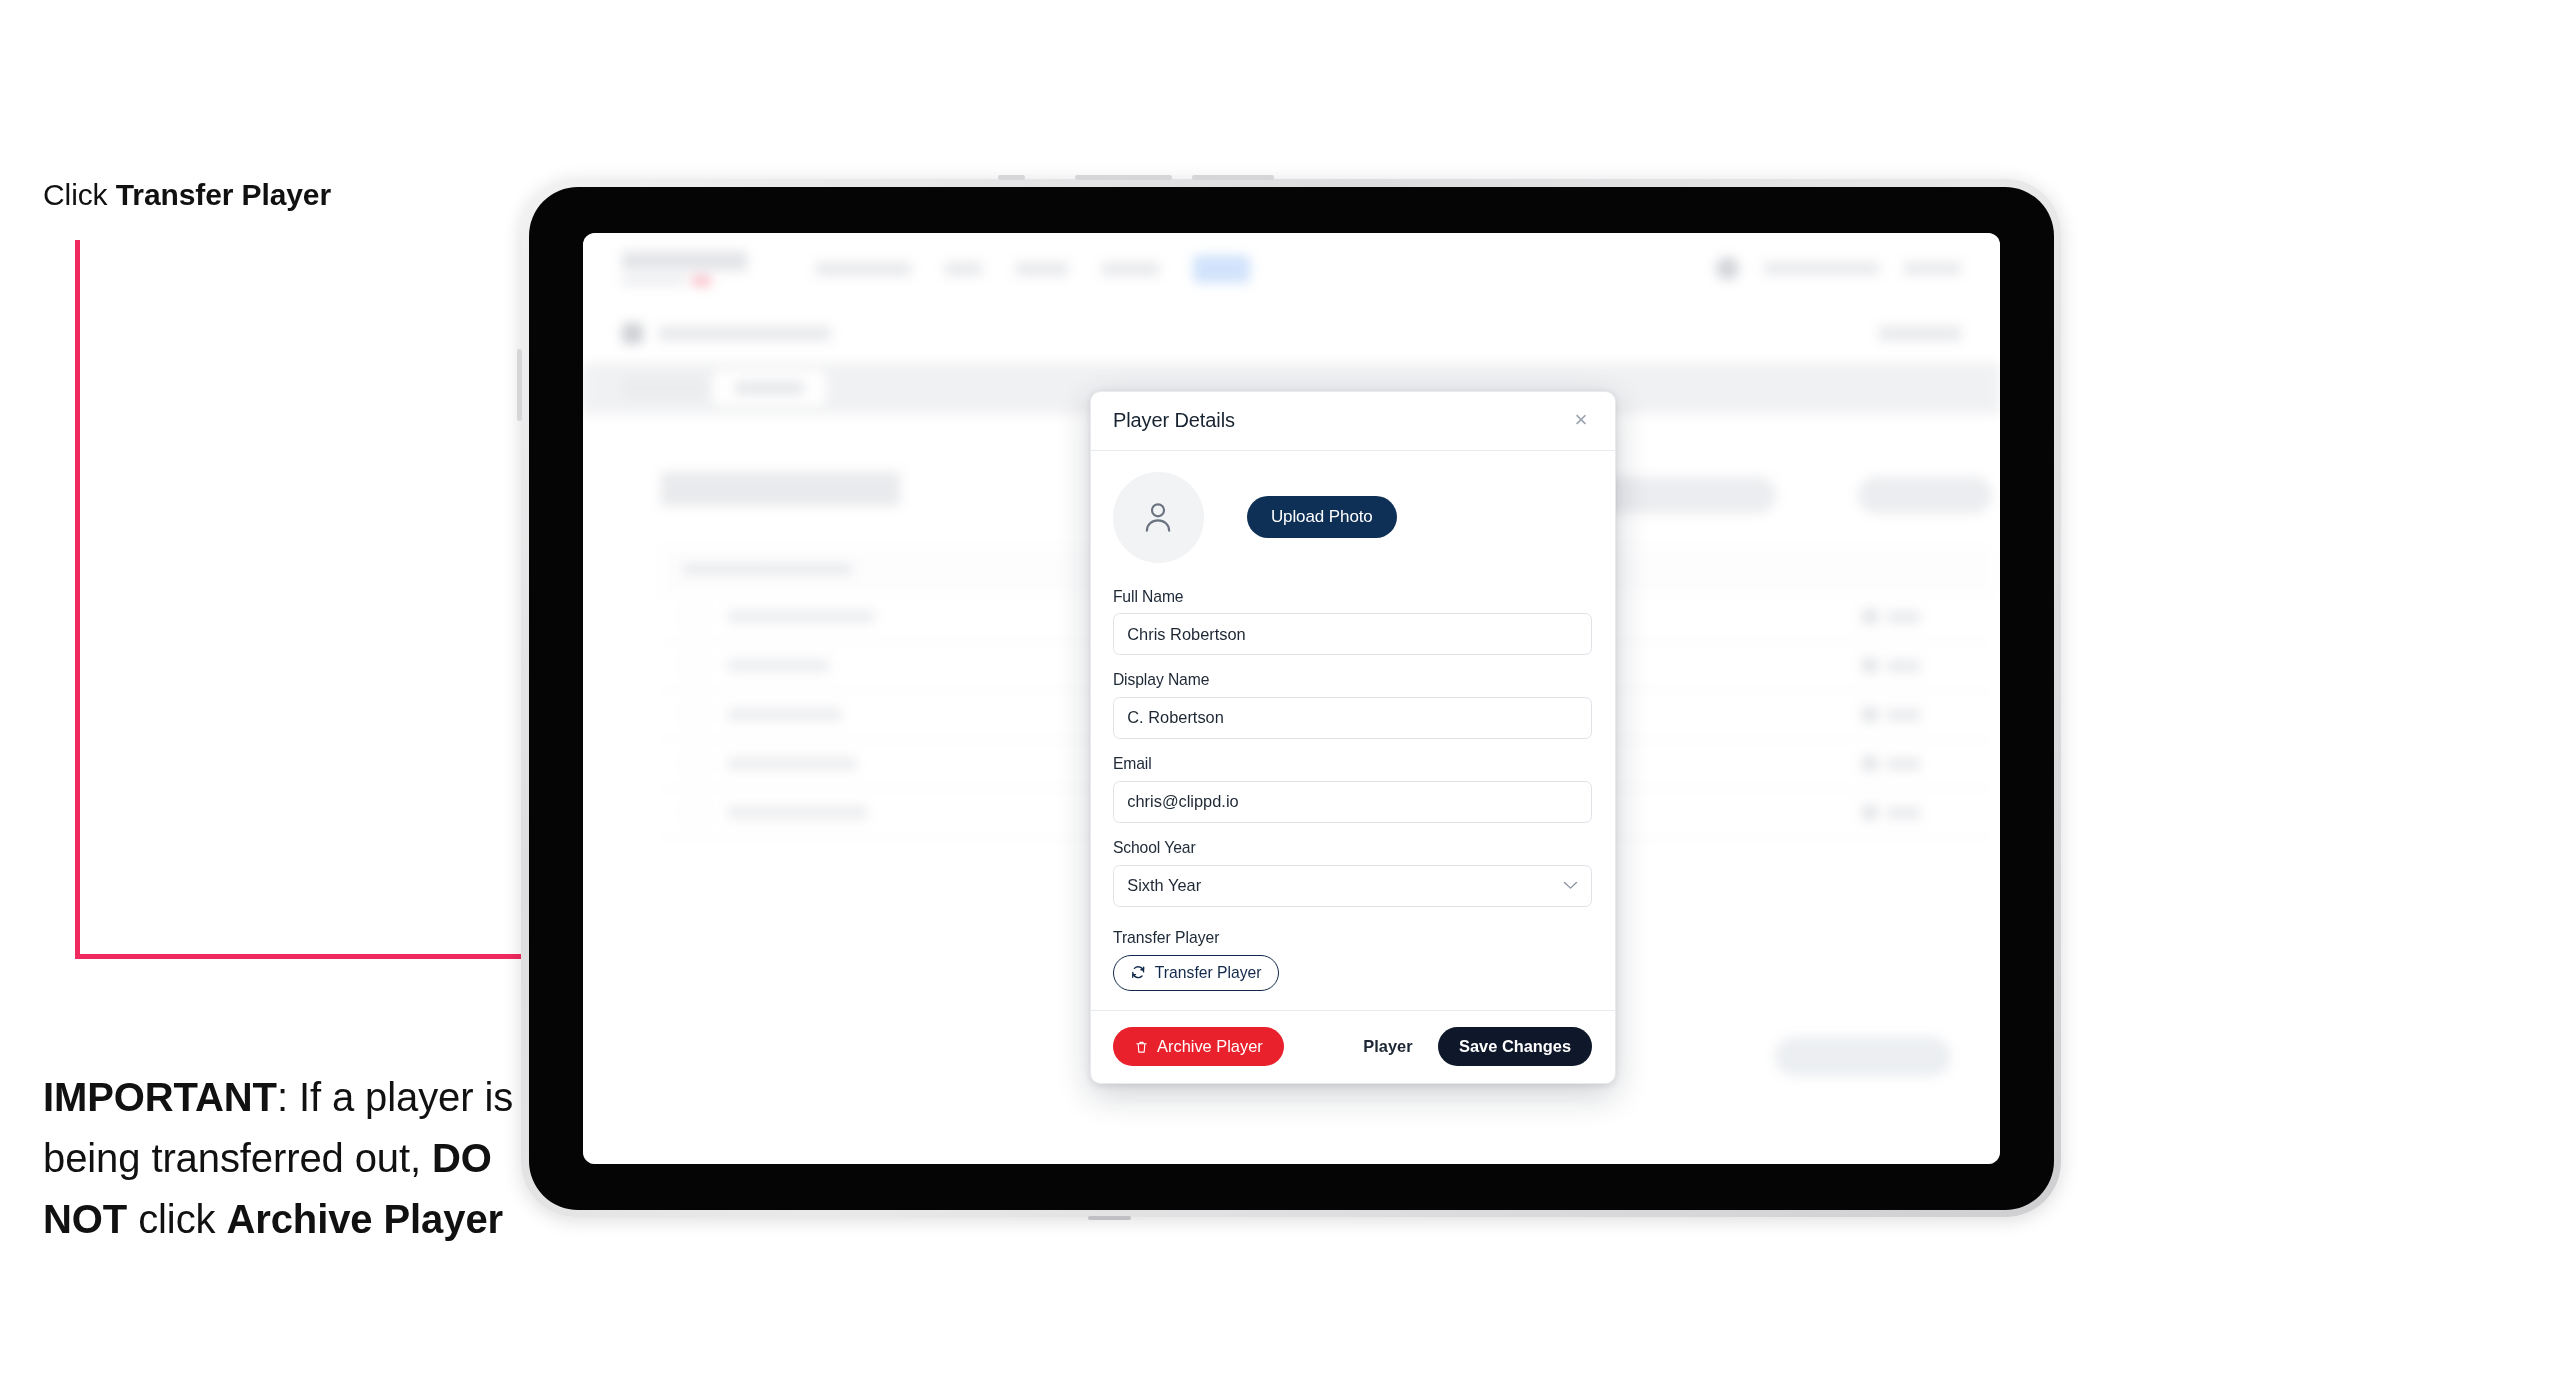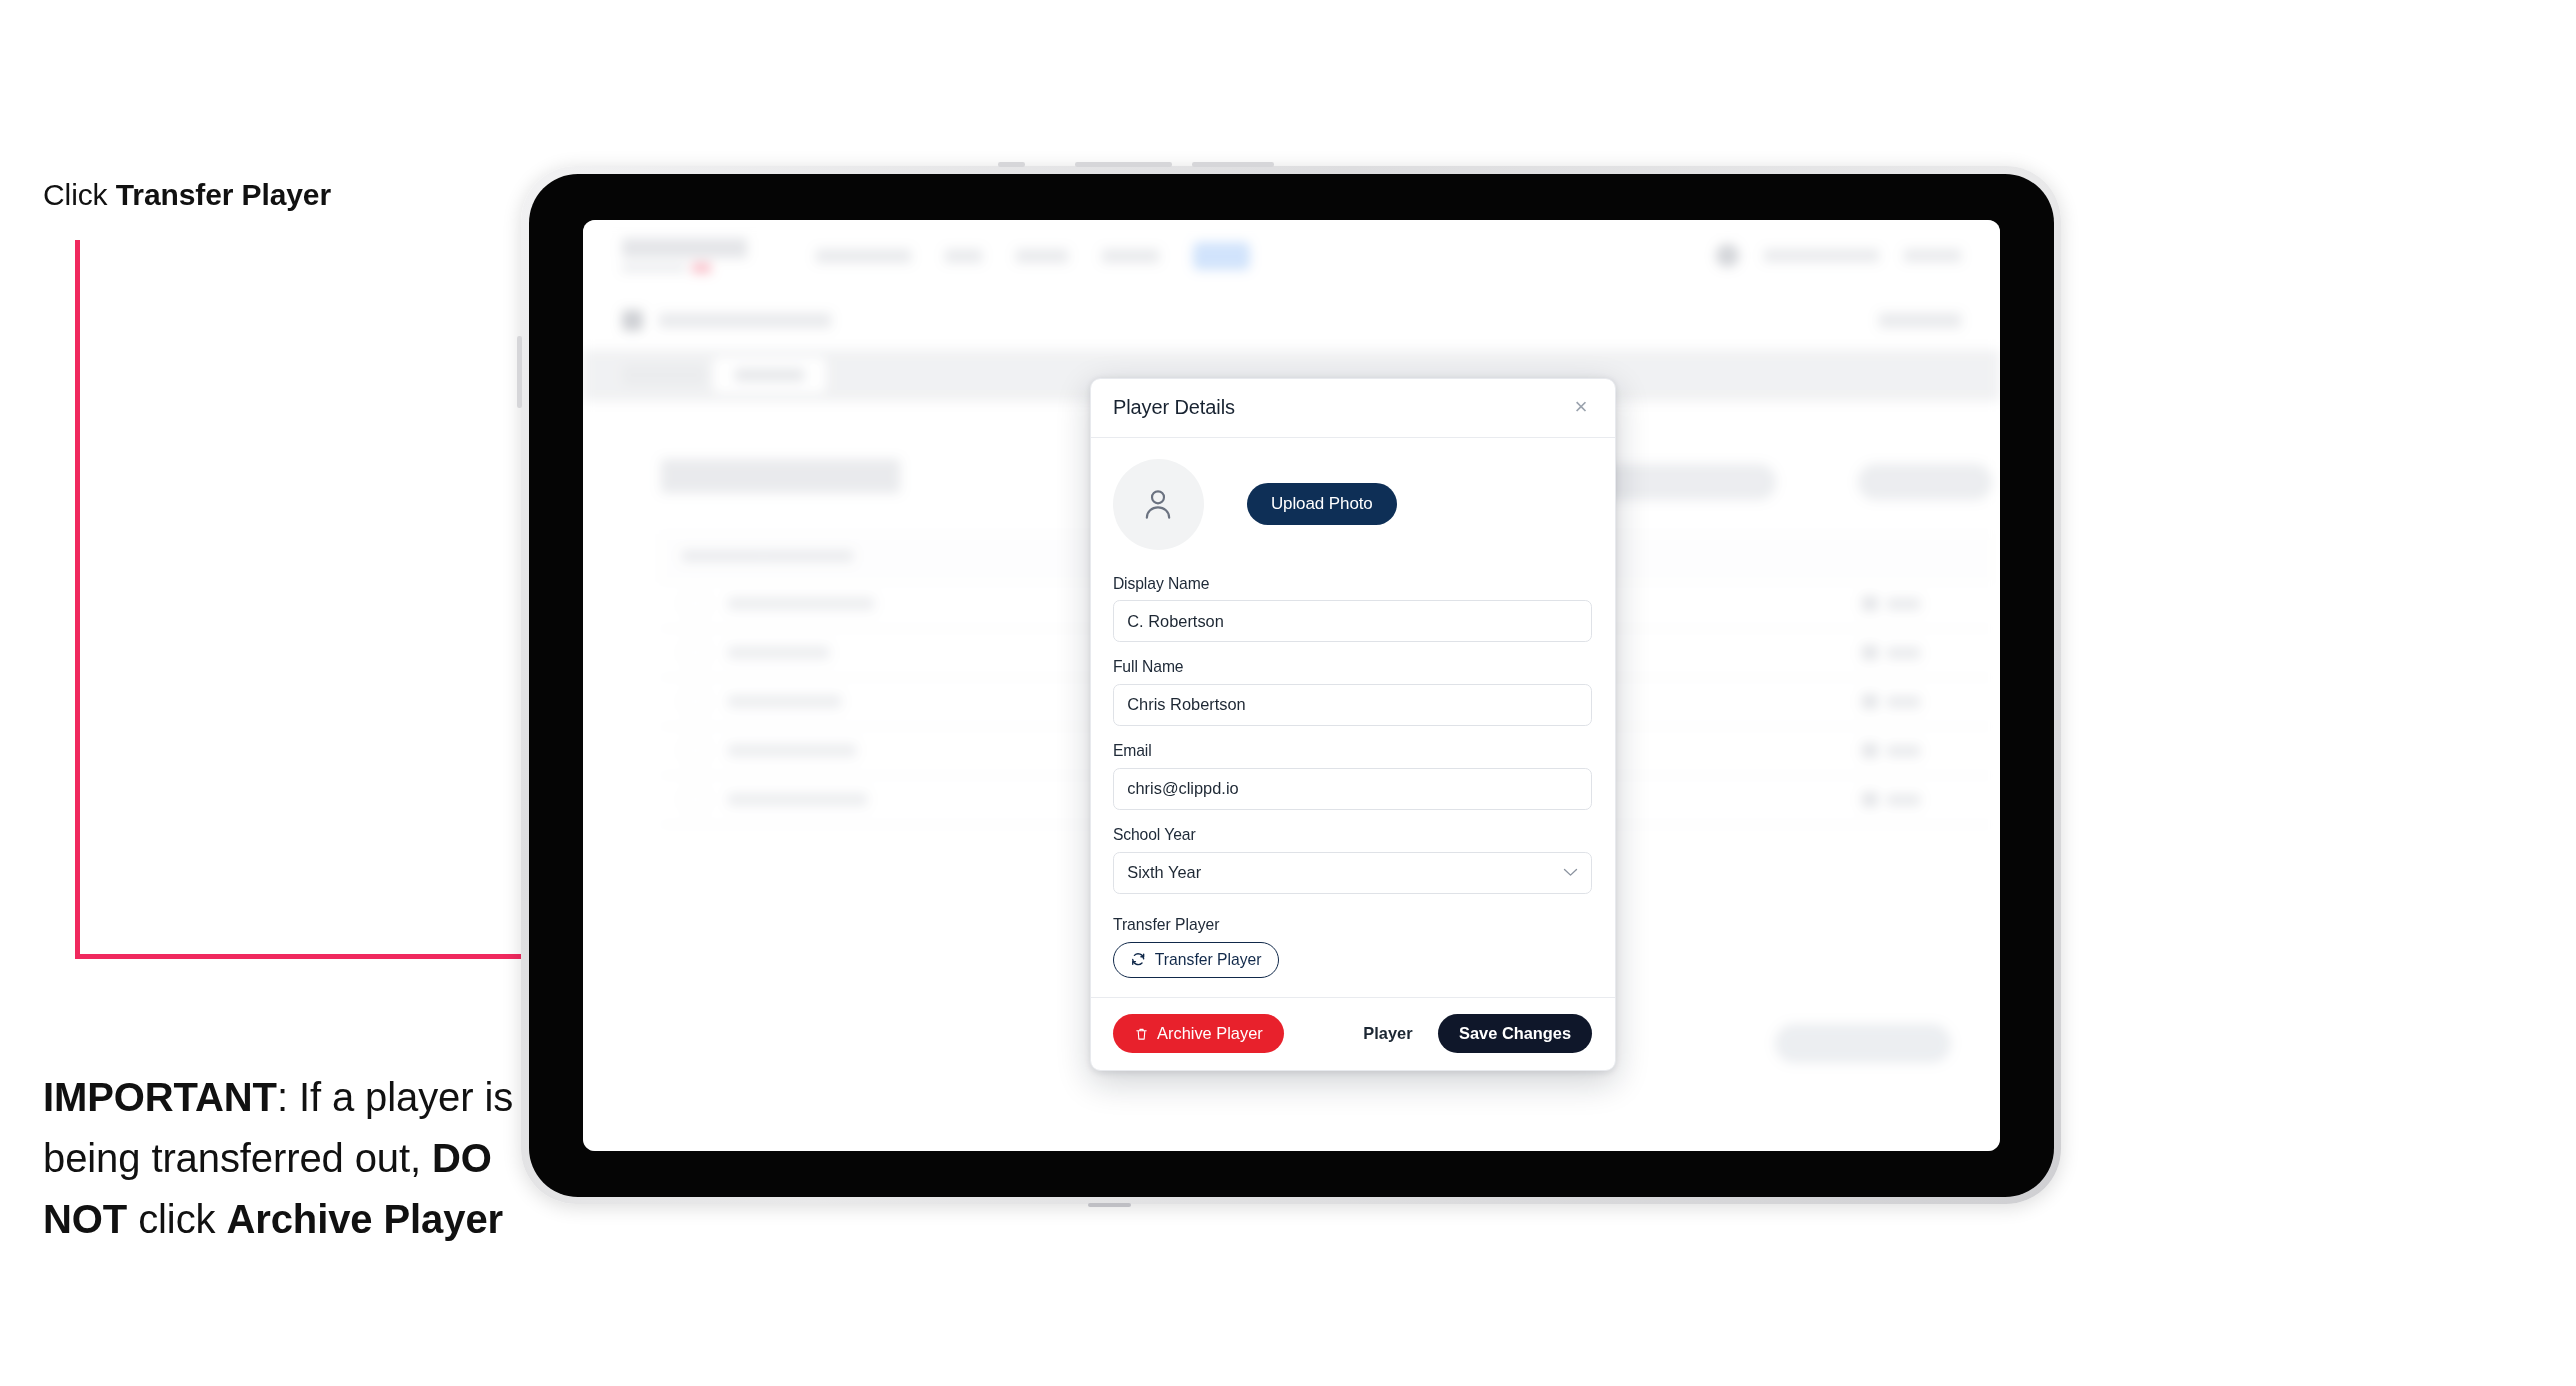--- a/index.html
+++ b/index.html
@@ -61,21 +61,21 @@
     left: 974px;
     top: 933px;
     width: 48px;
     height: 48px;
   }
 
   
   .device {
     position: absolute;
     left: 521px;
-    top: 166px;
+    top: 179px;
     width: 1540px;
     height: 1038px;
     border-radius: 55px;
     background: linear-gradient(140deg,#f2f2f3 0%, #dddddf 30%, #e9e9ea 55%, #cfcfd2 100%);
     box-shadow: 0 3px 19.4px rgba(0,0,0,0.14);
   }
   .device-bezel {
     position: absolute;
     left: 7.5px;
     top: 7.5px;
@@ -403,27 +403,27 @@
             <div class="avatar">
               <svg width="40" height="40" viewBox="0 0 24 24">
                 <circle cx="12" cy="8" r="3.6" fill="none" stroke="#6b7280" stroke-width="1.3"></circle>
                 <path d="M5.3 20.2c0-3.7 3-6.2 6.7-6.2s6.7 2.5 6.7 6.2" fill="none" stroke="#6b7280" stroke-width="1.3" stroke-linecap="round"></path>
               </svg>
             </div>
             <button class="btn-upload">Upload Photo</button>
           </div>
 
           <div class="field">
+            <label>Full Name</label>
+            <input type="text" value="Chris Robertson" style="">
+          </div>
+
+          <div class="field">
             <label>Display Name</label>
             <input type="text" value="C. Robertson" style="">
-          </div>
-
-          <div class="field">
-            <label>Full Name</label>
-            <input type="text" value="Chris Robertson" style="">
           </div>
 
           <div class="field">
             <label>Email</label>
             <input type="text" value="chris@clippd.io" style="">
           </div>
 
           <div class="field">
             <label>School Year</label>
             <div class="selectbox">

